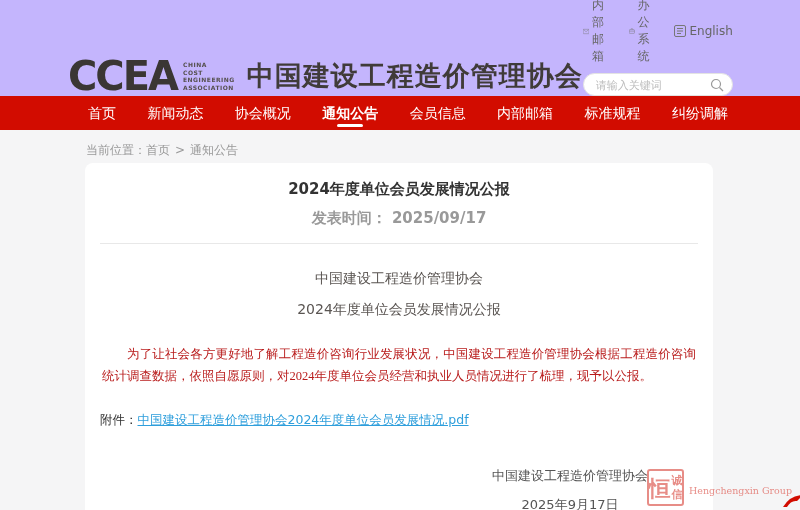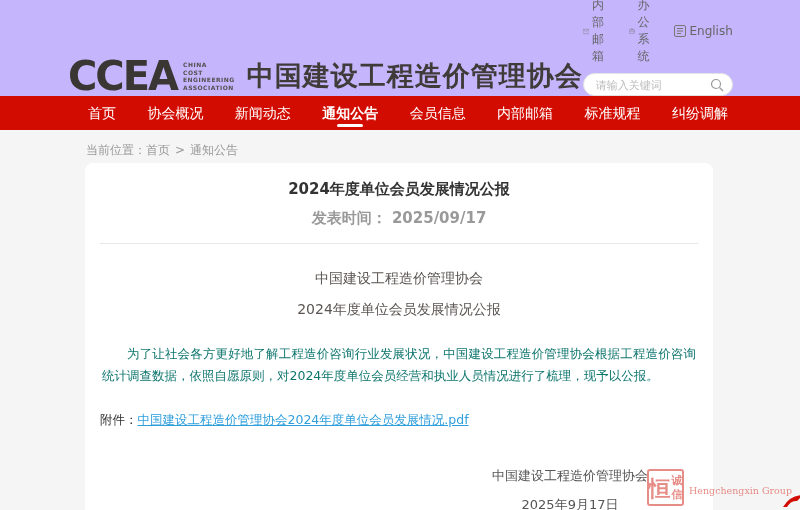--- a/index.html
+++ b/index.html
@@ -34,21 +34,21 @@
   .breadcrumb a { color:#999; text-decoration:none; cursor:pointer; }
   .breadcrumb .sep { margin:0 5px; }
 
   
   .card { margin-left:85px; width:628px; height:356px; background:#ffffff; border-radius:8px; padding:17px 15px 0 15px; position:relative; }
   .article-title { text-align:center; font-size:15px; font-weight:bold; color:#333; }
   .article-meta { text-align:center; font-size:15px; color:#999; font-weight:bold; margin-top:10px; }
   .divider { border:none; border-top:1px solid #e8e8e8; margin-top:15px; }
   .body-line { text-align:center; font-size:14px; color:#5a5552; margin-top:26px; }
   .body-line + .body-line { margin-top:13px; }
-  .article-paragraph { margin-top:24px; font-size:12.5px; color:#0f766e; line-height:22px; text-indent:2em; text-align:justify; padding:0 2px; }
+  .article-paragraph { margin-top:24px; font-size:12.5px; color:#b91c1c; line-height:22px; text-indent:2em; text-align:justify; padding:0 2px;font-family:Liberation Serif, serif; }
   .attachment { margin-top:25px; font-size:12.5px; color:#333; }
   .attachment a { color:#2f9fdc; text-decoration:underline; cursor:pointer; }
   .signature-block { margin-top:38px; display:flex; justify-content:flex-end; }
   .signature-inner { text-align:center; margin-right:50px; }
   .signature-name { font-size:13px; color:#555; }
   .signature-date { font-size:13px; color:#555; margin-top:11px; }
 
   
   .watermark { position:absolute; right:8px; bottom:4px; display:flex; align-items:center; gap:5px; color:#e2716a; opacity:0.8; }
   .seal { width:37px; height:37px; border:2px solid #e2716a; border-radius:3px; display:flex; align-items:center; justify-content:center; gap:1px; background:rgba(255,255,255,0.4); }
@@ -105,22 +105,22 @@
       <svg width="14" height="14" viewBox="0 0 14 14">
           <circle cx="6" cy="6" r="4.5" fill="none" stroke="#9a9a9a" stroke-width="1.2"></circle>
           <path d="M9.5,9.5 L13,13" stroke="#9a9a9a" stroke-width="1.2"></path>
         </svg>
     </div>
   </div>
 </div>
 
 <div class="nav">
   <div class="nav-item">首页</div>
+  <div class="nav-item">新闻动态</div>
   <div class="nav-item">协会概况</div>
-  <div class="nav-item">新闻动态</div>
   <div class="nav-item active">通知公告</div>
   <div class="nav-item">会员信息</div>
   <div class="nav-item">内部邮箱</div>
   <div class="nav-item">标准规程</div>
   <div class="nav-item">纠纷调解</div>
 </div>
 
 <div class="breadcrumb">
   <span>当前位置：</span><a>首页</a><span class="sep">&gt;</span><span>通知公告</span>
 </div>

